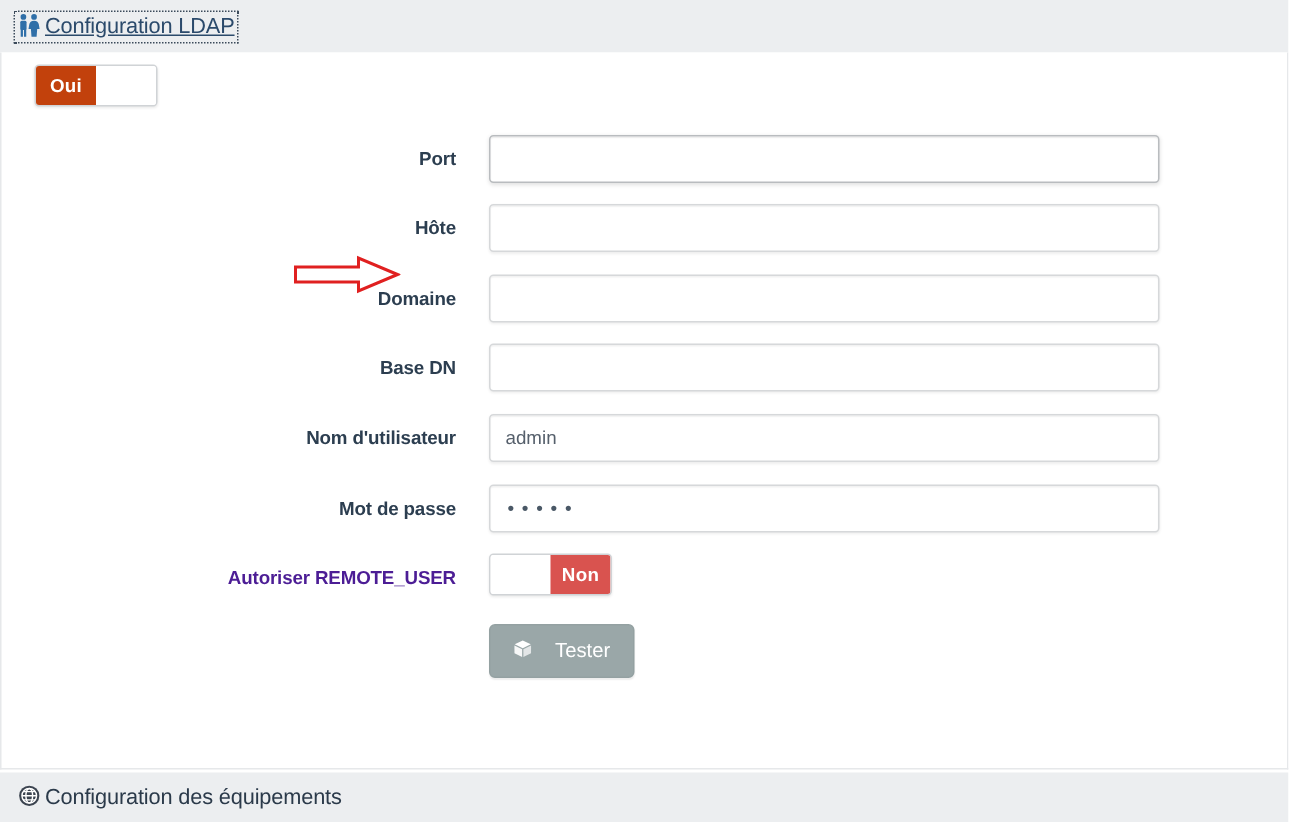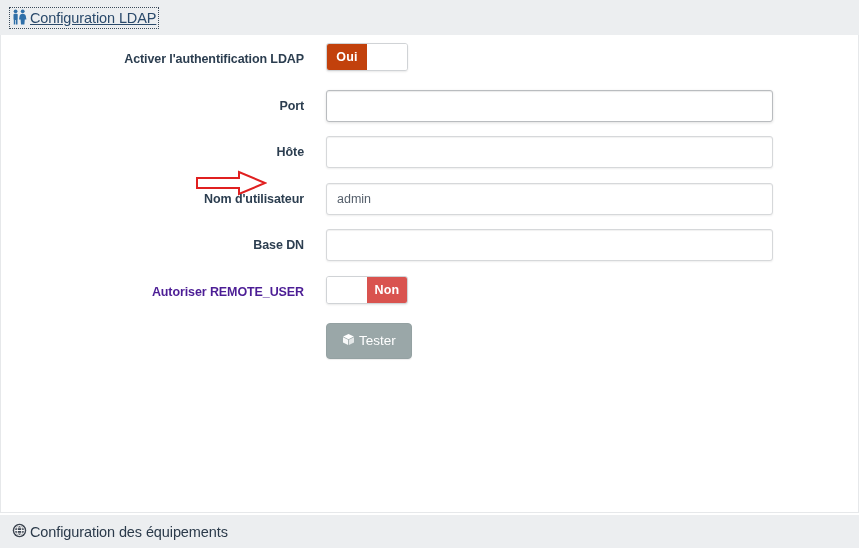--- a/index.html
+++ b/index.html
@@ -185,21 +185,21 @@
     background: #9aa7a8;
     color: #ffffff;
     border: 1px solid #94a1a2;
     border-radius: 4px;
     height: 36px;
     padding: 0 15px;
     font-size: 13.5px;
     font-family: "Liberation Sans", sans-serif;
     display: inline-flex;
     align-items: center;
-    gap: 4px;
+    gap: 15px;
     cursor: pointer;
     box-shadow: 0 1px 1px rgba(0,0,0,0.07);
   }
   .btn-icon { line-height: 1; font-size: 13px; display:inline-block; }
 
   
   .annot-arrow {
     position: absolute;
     left: 194px;
     top: 135px;
@@ -236,21 +236,20 @@
 
 <div class="form-panel">
 
   <div class="annot-arrow">
     <svg width="72" height="26" viewBox="0 0 72 26" xmlns="http://www.w3.org/2000/svg">
       <path d="M2 8 H44 V2 L70 13 L44 24 V18 H2 Z" fill="none" stroke="#e02020" stroke-width="2" stroke-linejoin="miter"></path>
     </svg>
   </div>
 
   <div class="form-row">
-    <div class="form-label">Activer l'authentification LDAP</div>
     <div class="form-control-wrap">
       <div class="toggle toggle-on">
         <div class="toggle-half active">Oui</div>
         <div class="toggle-half blank"></div>
       </div>
     </div>
   </div>
 
   <div class="form-row">
     <div class="form-label">Port</div>
@@ -259,35 +258,49 @@
     </div>
   </div>
 
   <div class="form-row">
     <div class="form-label">Hôte</div>
     <div class="form-control-wrap">
       <input class="text-input" type="text" value="" style="">
     </div>
   </div>
 
+  <div class="form-row">
+    <div class="form-label">Domaine</div>
+    <div class="form-control-wrap">
+      <input class="text-input" type="text" value="" style="">
+    </div>
+  </div>
+
+  <div class="form-row">
+    <div class="form-label">Base DN</div>
+    <div class="form-control-wrap">
+      <input class="text-input" type="text" value="" style="">
+    </div>
+  </div>
 
   <div class="form-row">
     <div class="form-label">Nom d'utilisateur</div>
     <div class="form-control-wrap">
       <input class="text-input" type="text" value="admin" style="">
     </div>
   </div>
 
   <div class="form-row">
-    <div class="form-label">Base DN</div>
-    <div class="form-control-wrap">
-      <input class="text-input" type="text" value="" style="">
-    </div>
-  </div>
-
+    <div class="form-label">Mot de passe</div>
+    <div class="form-control-wrap">
+      <div class="pw-display">
+        <span class="pw-dots">•••••</span>
+      </div>
+    </div>
+  </div>
 
 
   <div class="form-row">
     <div class="form-label danger">Autoriser REMOTE_USER</div>
     <div class="form-control-wrap">
       <div class="toggle toggle-off">
         <div class="toggle-half blank"></div>
         <div class="toggle-half active">Non</div>
       </div>
     </div>

